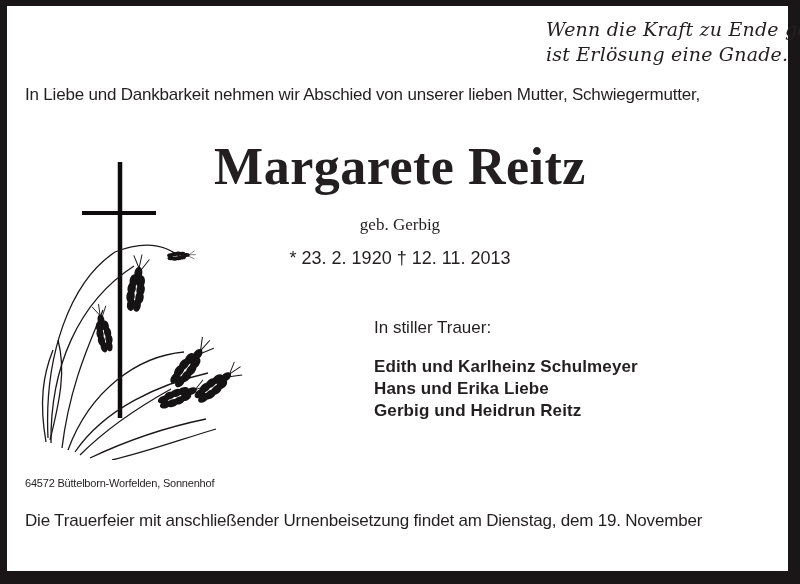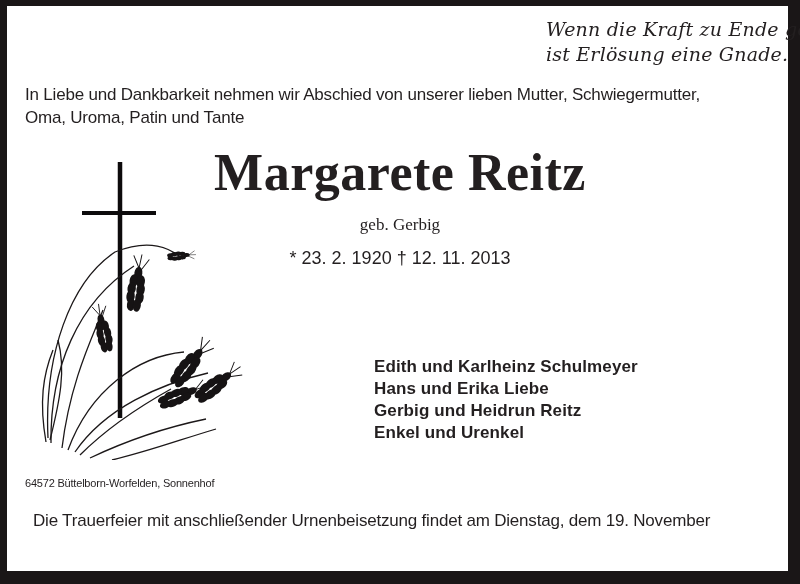--- a/index.html
+++ b/index.html
@@ -29,21 +29,21 @@
     left:25px;top:83px;
     font-size:17px;line-height:23px;
     letter-spacing:-0.2px;
     white-space:nowrap;
   }
   .center-col{
     left:180px;top:0;width:440px;
     text-align:center;
   }
   .name{
-    top:146px;
+    top:140px;
     font-family:"Liberation Serif", serif;
     font-weight:bold;
     font-size:52px;line-height:54px;
     letter-spacing:0.5px;
     white-space:nowrap;
   }
   .maiden{
     top:215px;
     font-size:17px;
     font-family:Liberation Serif, serif;
@@ -70,38 +70,36 @@
     left:25px;top:477px;
     font-size:11px;
     letter-spacing:-0.2px;
     white-space:nowrap;
   }
   .funeral{
     left:25px;top:509px;
     font-size:17px;line-height:24px;
     letter-spacing:-0.2px;
     white-space:nowrap;
-    margin-left:8px;
   }
   .art{left:20px;top:140px;}
 </style>
 </head>
 <body>
 
 <div class="stage">
   <div class="paper"></div>
 
   <div class="abs quote">
     <div>Wenn die Kraft zu Ende geht,</div>
     <div>ist Erlösung eine Gnade.</div>
   </div>
 
   <div class="abs intro">
     <div>In Liebe und Dankbarkeit nehmen wir Abschied von unserer lieben Mutter, Schwiegermutter,</div>
-    <div>Oma, Uroma, Patin und Tante</div>
   </div>
 
   <svg class="abs art" width="230" height="320" viewBox="0 0 230 320">
     <defs>
       <g id="ear">
         <ellipse cx="0" cy="-17" rx="4" ry="6.5" fill="#161314"></ellipse>
         <ellipse cx="-3.5" cy="-9" rx="4.2" ry="6.5" fill="#161314"></ellipse>
         <ellipse cx="3.5" cy="-9" rx="4.2" ry="6.5" fill="#161314"></ellipse>
         <ellipse cx="-4.5" cy="-1" rx="4.2" ry="6.5" fill="#161314"></ellipse>
         <ellipse cx="4.5" cy="-1" rx="4.2" ry="6.5" fill="#161314"></ellipse>
@@ -141,26 +139,26 @@
 
   <div class="abs center-col name">Margarete Reitz</div>
 
   <div class="abs center-col maiden">geb. Gerbig</div>
 
   <div class="abs center-col dates">
     <span class="birth-date">* 23. 2. 1920</span>
     <span class="death-date">† 12. 11. 2013</span>
   </div>
 
+  <div class="abs trauer-label">In stiller Trauer:</div>
 
   <div class="abs mourners">
     <div>Edith und Karlheinz Schulmeyer</div>
     <div>Hans und Erika Liebe</div>
     <div>Gerbig und Heidrun Reitz</div>
-    <div>Enkel und Urenkel</div>
   </div>
 
   <div class="abs address">64572 Büttelborn-Worfelden, Sonnenhof</div>
 
   <div class="abs funeral">
     <div>Die Trauerfeier mit anschließender Urnenbeisetzung findet am Dienstag, dem 19. November</div>
   </div>
 </div>
 
 </body></html>

